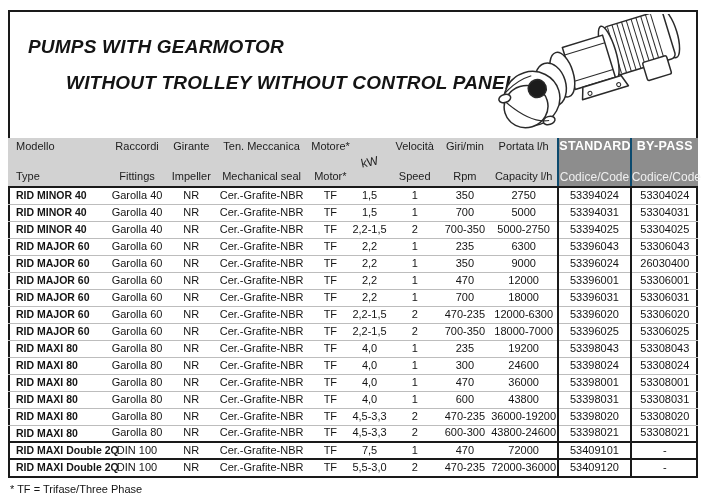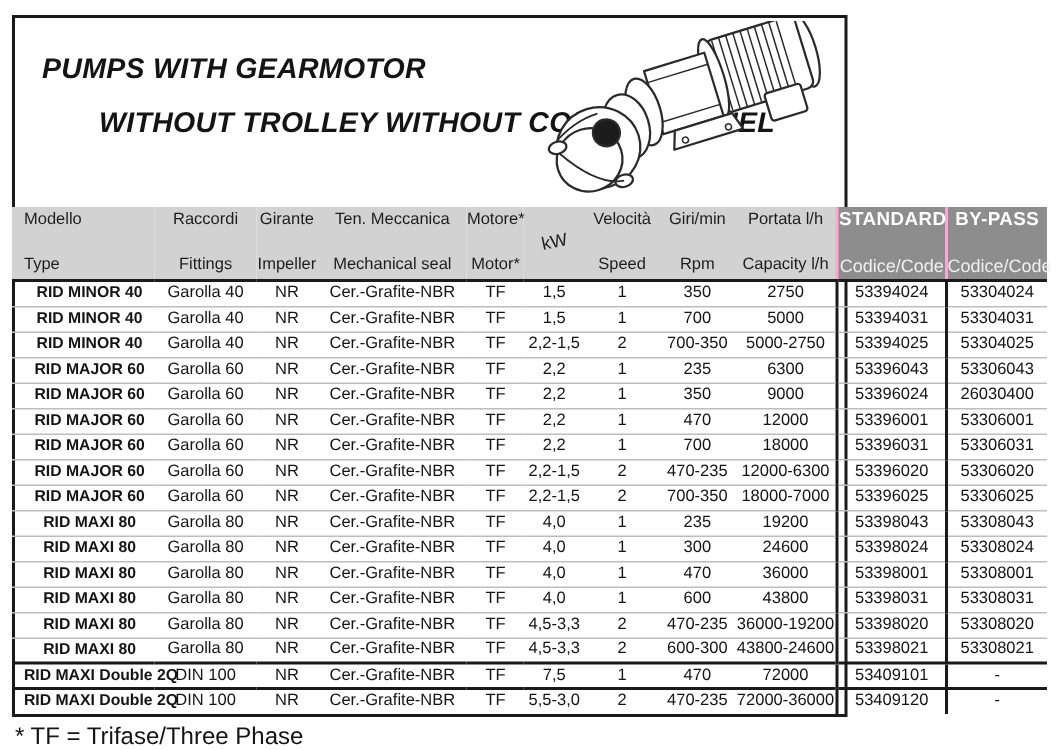--- a/index.html
+++ b/index.html
@@ -1,21 +1,21 @@
 <!DOCTYPE html>
 <html style="--header-bg: #d2d2d2; --code-bg: #8d8d8d; --frame-border: #1a1a1a;"><head>
 <meta charset="utf-8">
 <style>
   html,body{margin:0;padding:0;}
   body{
     width:706px;height:500px;position:relative;background:#ffffff;
     font-family:"Liberation Sans",sans-serif;color:#161616;overflow:hidden;
   }
   .frame{
-    position:absolute;left:8px;top:10px;width:557px;height:468px;
+    position:absolute;left:8px;top:10px;width:690px;height:468px;
     border:2px solid var(--frame-border,#1a1a1a);box-sizing:border-box;background:#fff;
   }
   .title1{
     position:absolute;left:18px;top:24px;font-size:19px;font-weight:bold;font-style:italic;
     color:#141414;white-space:nowrap;letter-spacing:.2px;
   }
   .title2{
     position:absolute;left:56px;top:60px;font-size:19px;font-weight:bold;font-style:italic;
     color:#141414;white-space:nowrap;letter-spacing:.2px;
   }
@@ -31,34 +31,34 @@
   thead th{
     background:var(--header-bg,#d2d2d2);
     font-weight:normal;color:#1d1d1d;height:48px;
     border-bottom:2px solid #1a1a1a;font-size:11.5px;
   }
   thead th .l1{display:block;}
   thead th .l2{display:block;margin-top:16px;}
   thead th.kw .l1{display:inline-block;transform:rotate(-12deg);font-size:12px;}
   thead th.col-model{text-align:left;padding-left:8px;}
   thead th.code-head{
-    background:var(--code-bg,#8d8d8d);color:#ffffff;border-left:2px solid #f9a8d4;
+    background:var(--code-bg,#8d8d8d);color:#ffffff;border-left:2px solid #0c4a6e;
   }
   thead th.code-head .l1{font-weight:bold;font-size:12.5px;letter-spacing:.3px;}
   thead th.code-head .l2{color:#efefef;font-size:12px;}
   tbody tr{height:17px;}
   tbody td{border-top:1px solid #bdbdbd;color:#141414;}
   tbody tr:first-child td{border-top:none;}
   tbody tr.thick-top td{border-top:2px solid #1a1a1a;}
   tbody td.model{
-    text-align:center;padding-left:8px;font-weight:bold;font-size:10.5px;letter-spacing:0;
+    text-align:left;padding-left:8px;font-weight:bold;font-size:10.5px;letter-spacing:0;
   }
   tbody td.code-col{border-left:2px solid #1a1a1a;margin-top:23px;}
   .footnote{
-    position:absolute;left:10px;top:483px;font-size:16px;color:#141414;white-space:nowrap;
+    position:absolute;left:10px;top:483px;font-size:11px;color:#141414;white-space:nowrap;
   }
 </style>
 </head>
 <body>
 
 <div class="frame">
 
   <div class="title1">PUMPS WITH GEARMOTOR</div>
   <div class="title2">WITHOUT TROLLEY WITHOUT CONTROL PANEL</div>
 

